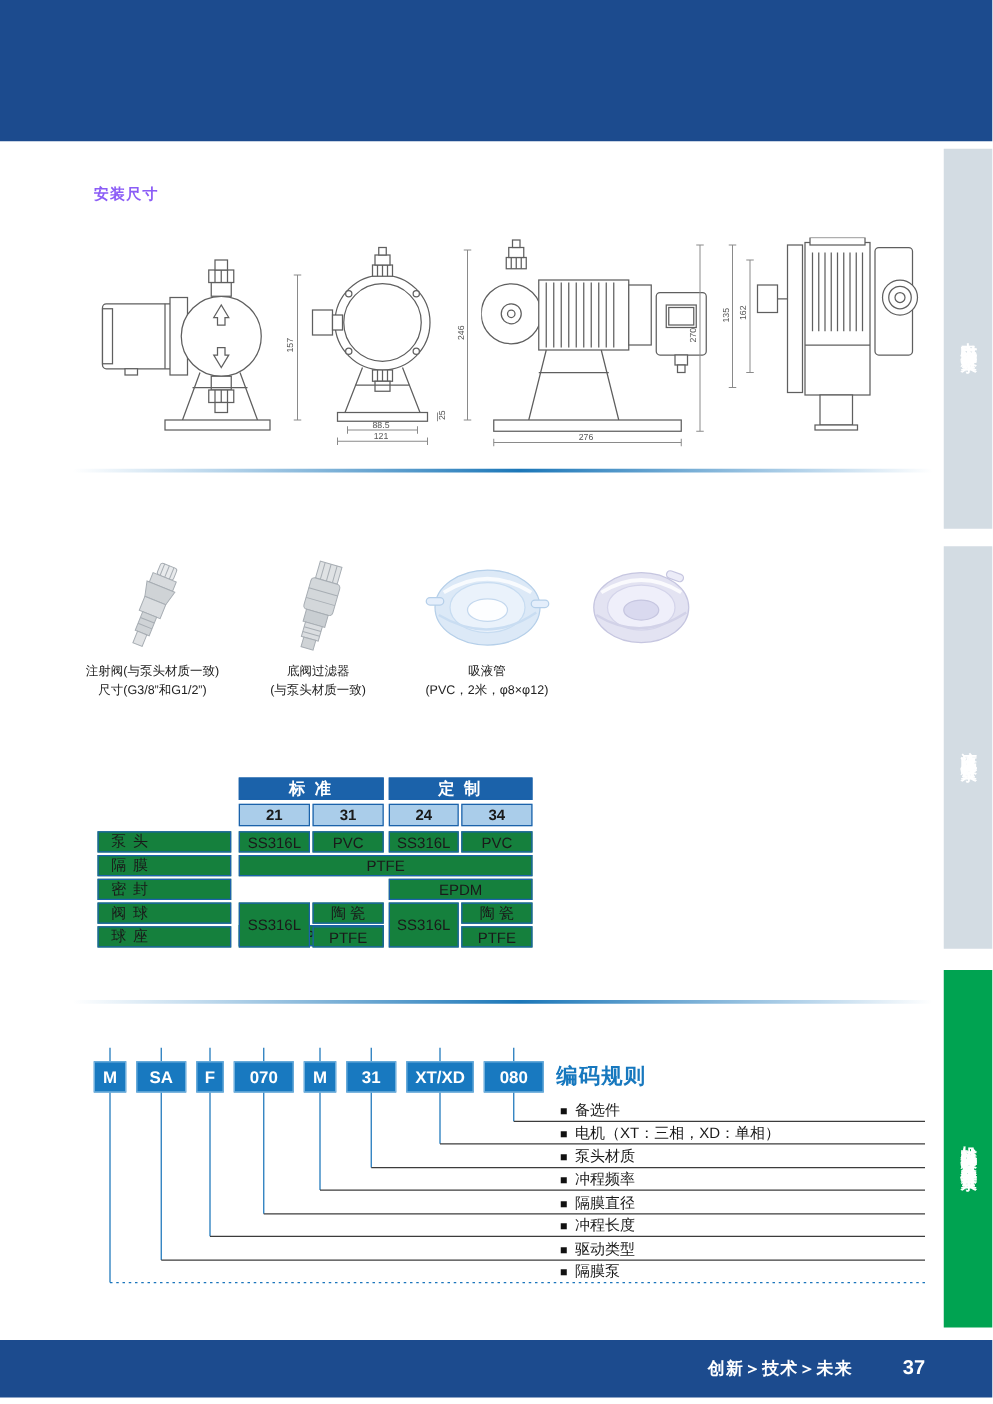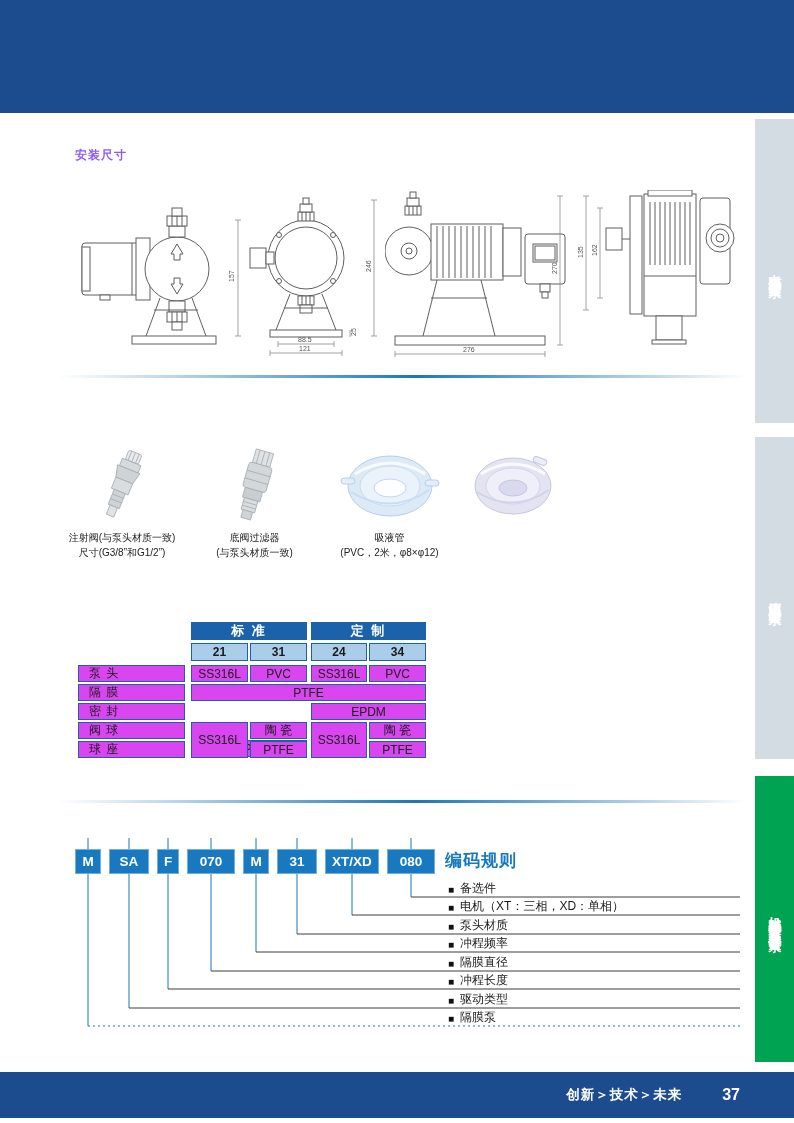--- a/index.html
+++ b/index.html
@@ -25,21 +25,21 @@
   .ln{stroke:#5f5f5f;stroke-width:1;fill:none;}
   .lnf{stroke:#5f5f5f;stroke-width:1;fill:#fff;}
   .dim{stroke:#8a8a8a;stroke-width:.8;fill:none;}
   .dimtx{font-size:7px;fill:#555;font-family:"Liberation Sans",sans-serif;}
   
   .acc-item{position:absolute;top:445px;text-align:center;}
   .acc-img{height:82px;display:flex;align-items:center;justify-content:center;}
   .acc-cap{font-size:10px;line-height:1.5;color:#222;margin-top:3px;}
   
   .mat{position:absolute;left:78px;top:622px;width:350px;height:137px;}
-  .cell{position:absolute;border:1px solid #1b62aa;background:#d946ef;display:flex;align-items:center;
+  .cell{position:absolute;border:1px solid #1b62aa;background:#15803d;display:flex;align-items:center;
         justify-content:center;font-size:12px;color:#1a1a1a;box-sizing:border-box;white-space:nowrap;}
   .cell.h1{background:#1b62aa;color:#fff;font-weight:bold;font-size:13px;letter-spacing:2px;}
   .cell.h2{background:#aacdea;font-weight:bold;}
   .cell.lbl{justify-content:flex-start;padding-left:10px;letter-spacing:1px;}
   
   .coding{position:absolute;left:75px;top:838px;width:665px;height:200px;}
   .code-lines{position:absolute;left:0;top:0;}
   .code-box{position:absolute;top:11px;height:25px;background:#1879c0;border:1px solid #6fb0dd;
         box-sizing:border-box;display:flex;align-items:center;justify-content:center;
         color:#fff;font-weight:bold;font-size:13.5px;}

